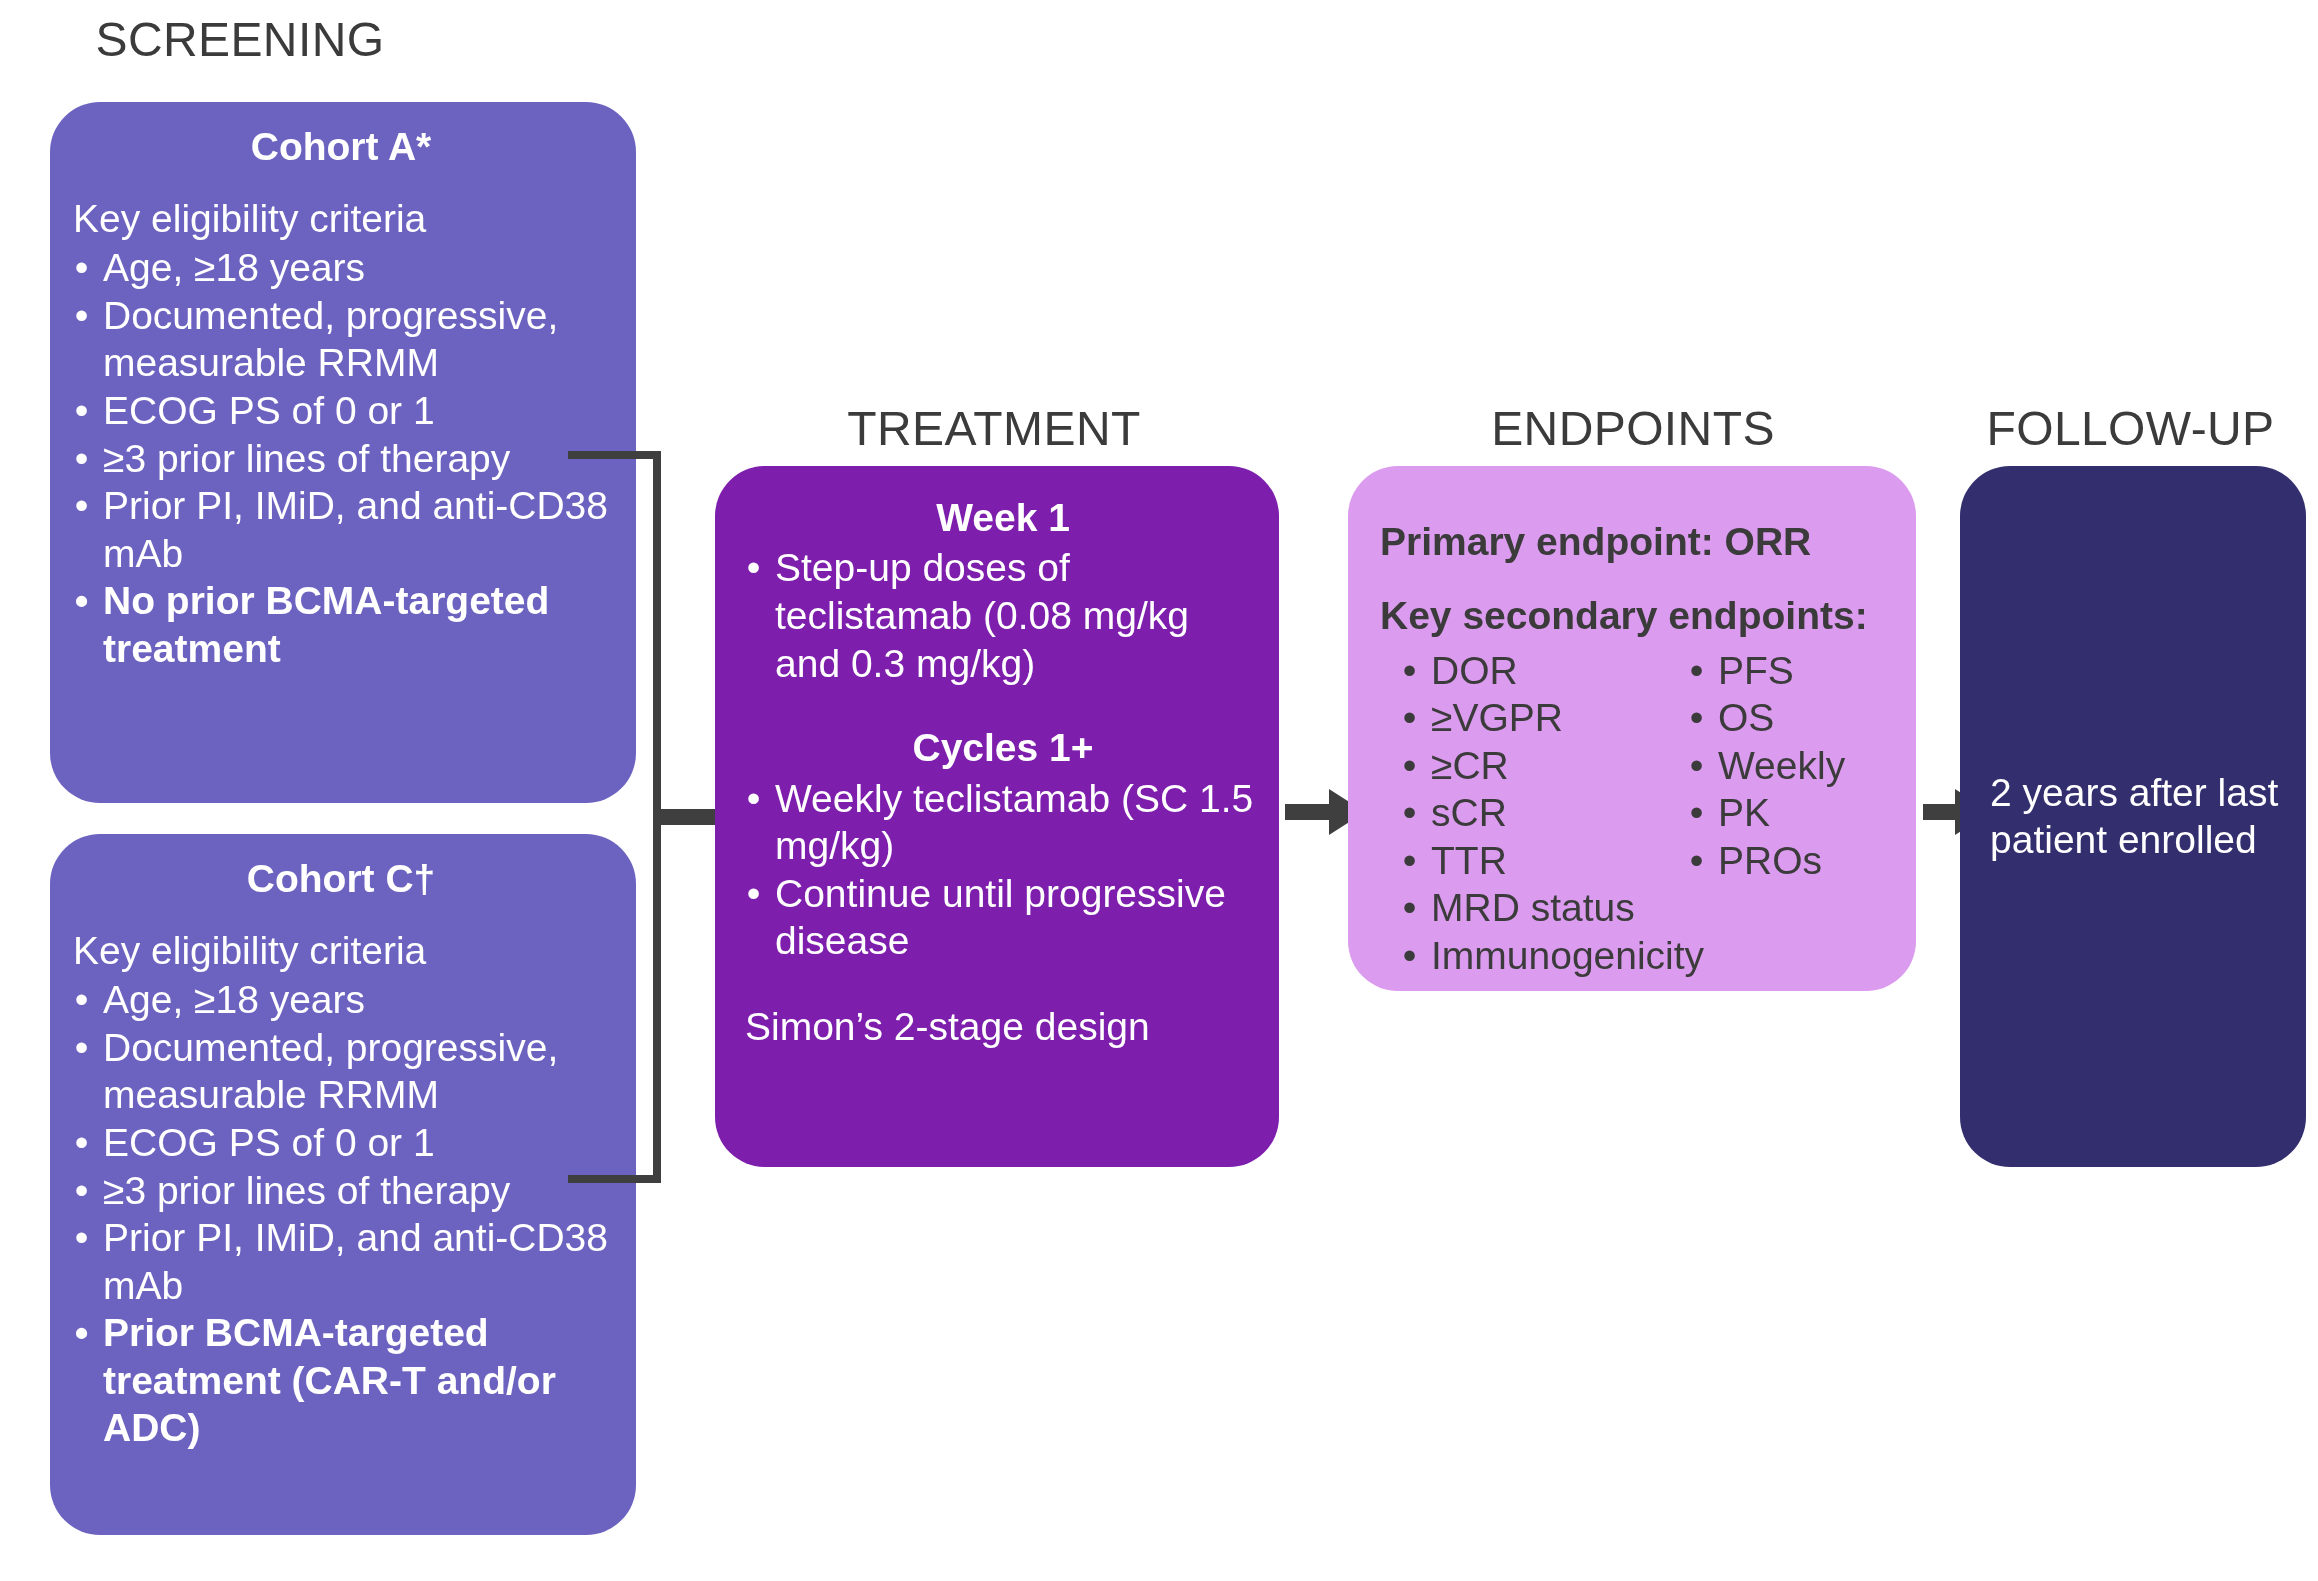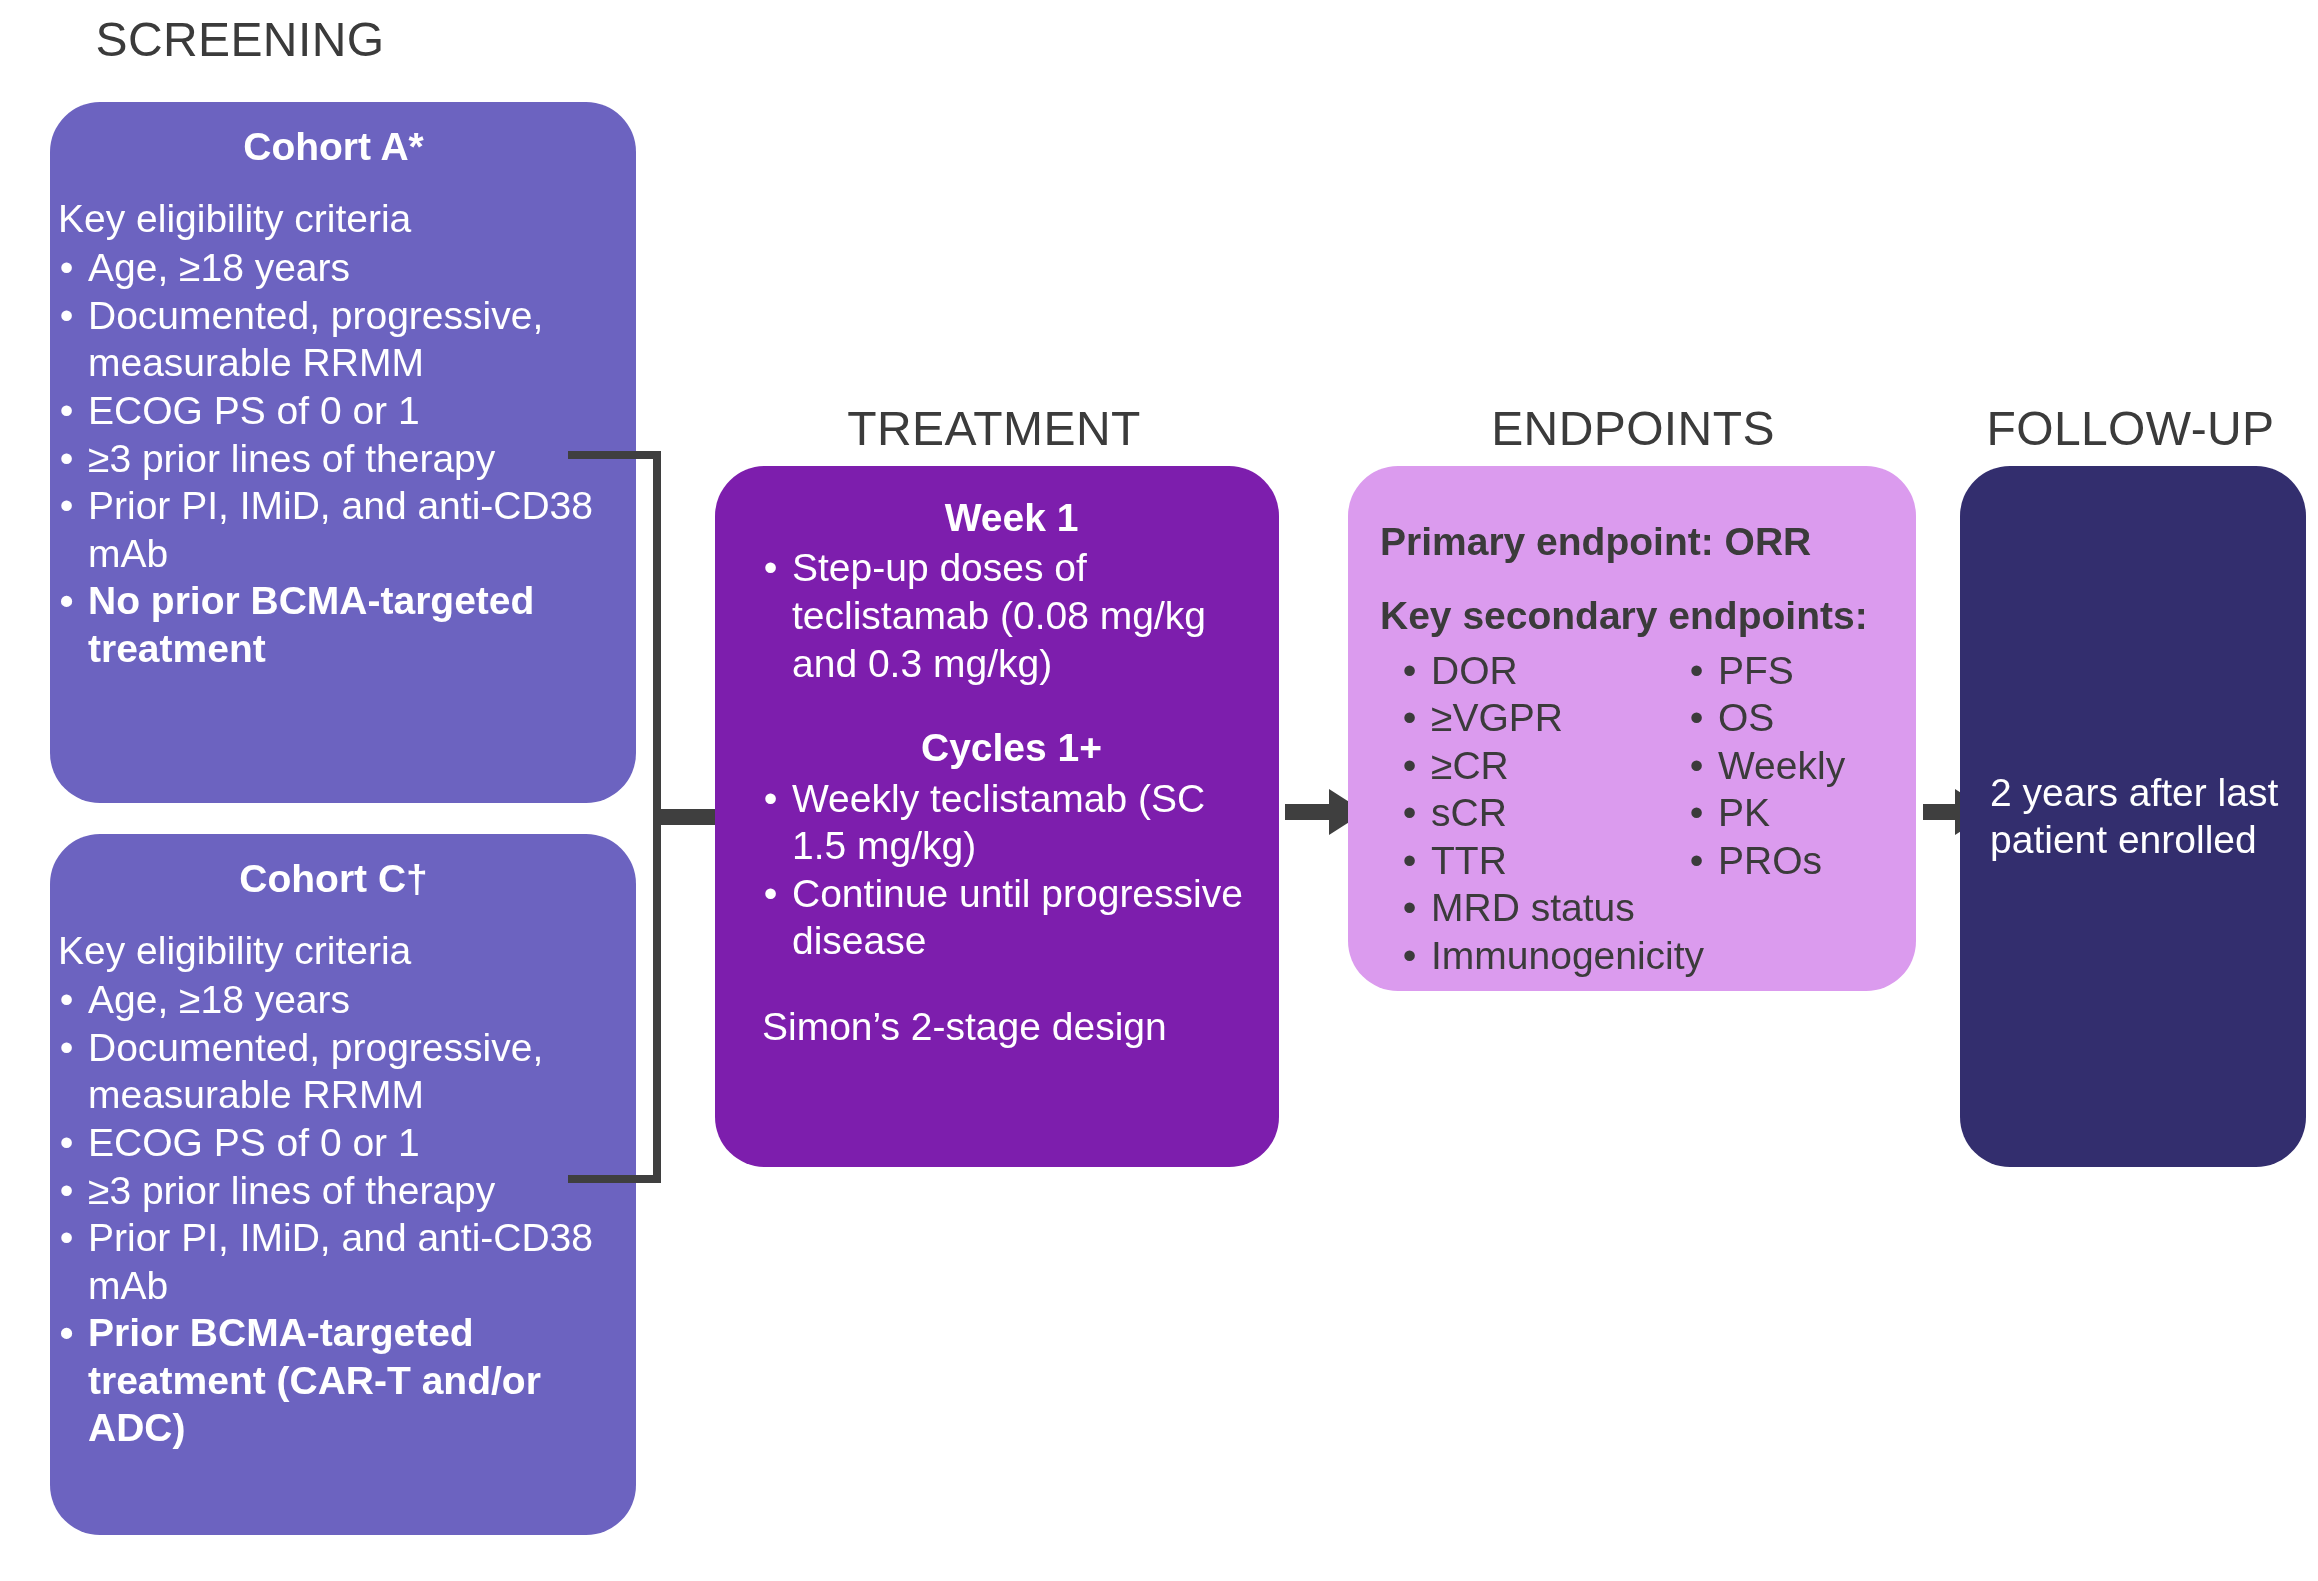--- a/index.html
+++ b/index.html
@@ -69,33 +69,32 @@
     content: "\2022";
     position: absolute;
     left: 1.8px;
     top: 0;
   }
   ul.blist > li.bold { font-weight: bold; }
 
   
   .screen-inner {
     position: absolute;
-    left: 8px;
+    left: 23px;
     right: 27px;
     top: 23px;
   }
   .screen-inner .lede { margin-bottom: 1.8px; }
 
   
   .treat-inner {
     position: absolute;
     left: 30px;
     right: 18px;
     top: 30px;
-    margin-left: 17px;
   }
   .treat-inner .box-title { margin-bottom: 3.6px; }
   .gap { height: 39px; }
 
   
   .ep-inner {
     position: absolute;
     left: 32px;
     right: 23px;
     top: 53px;

